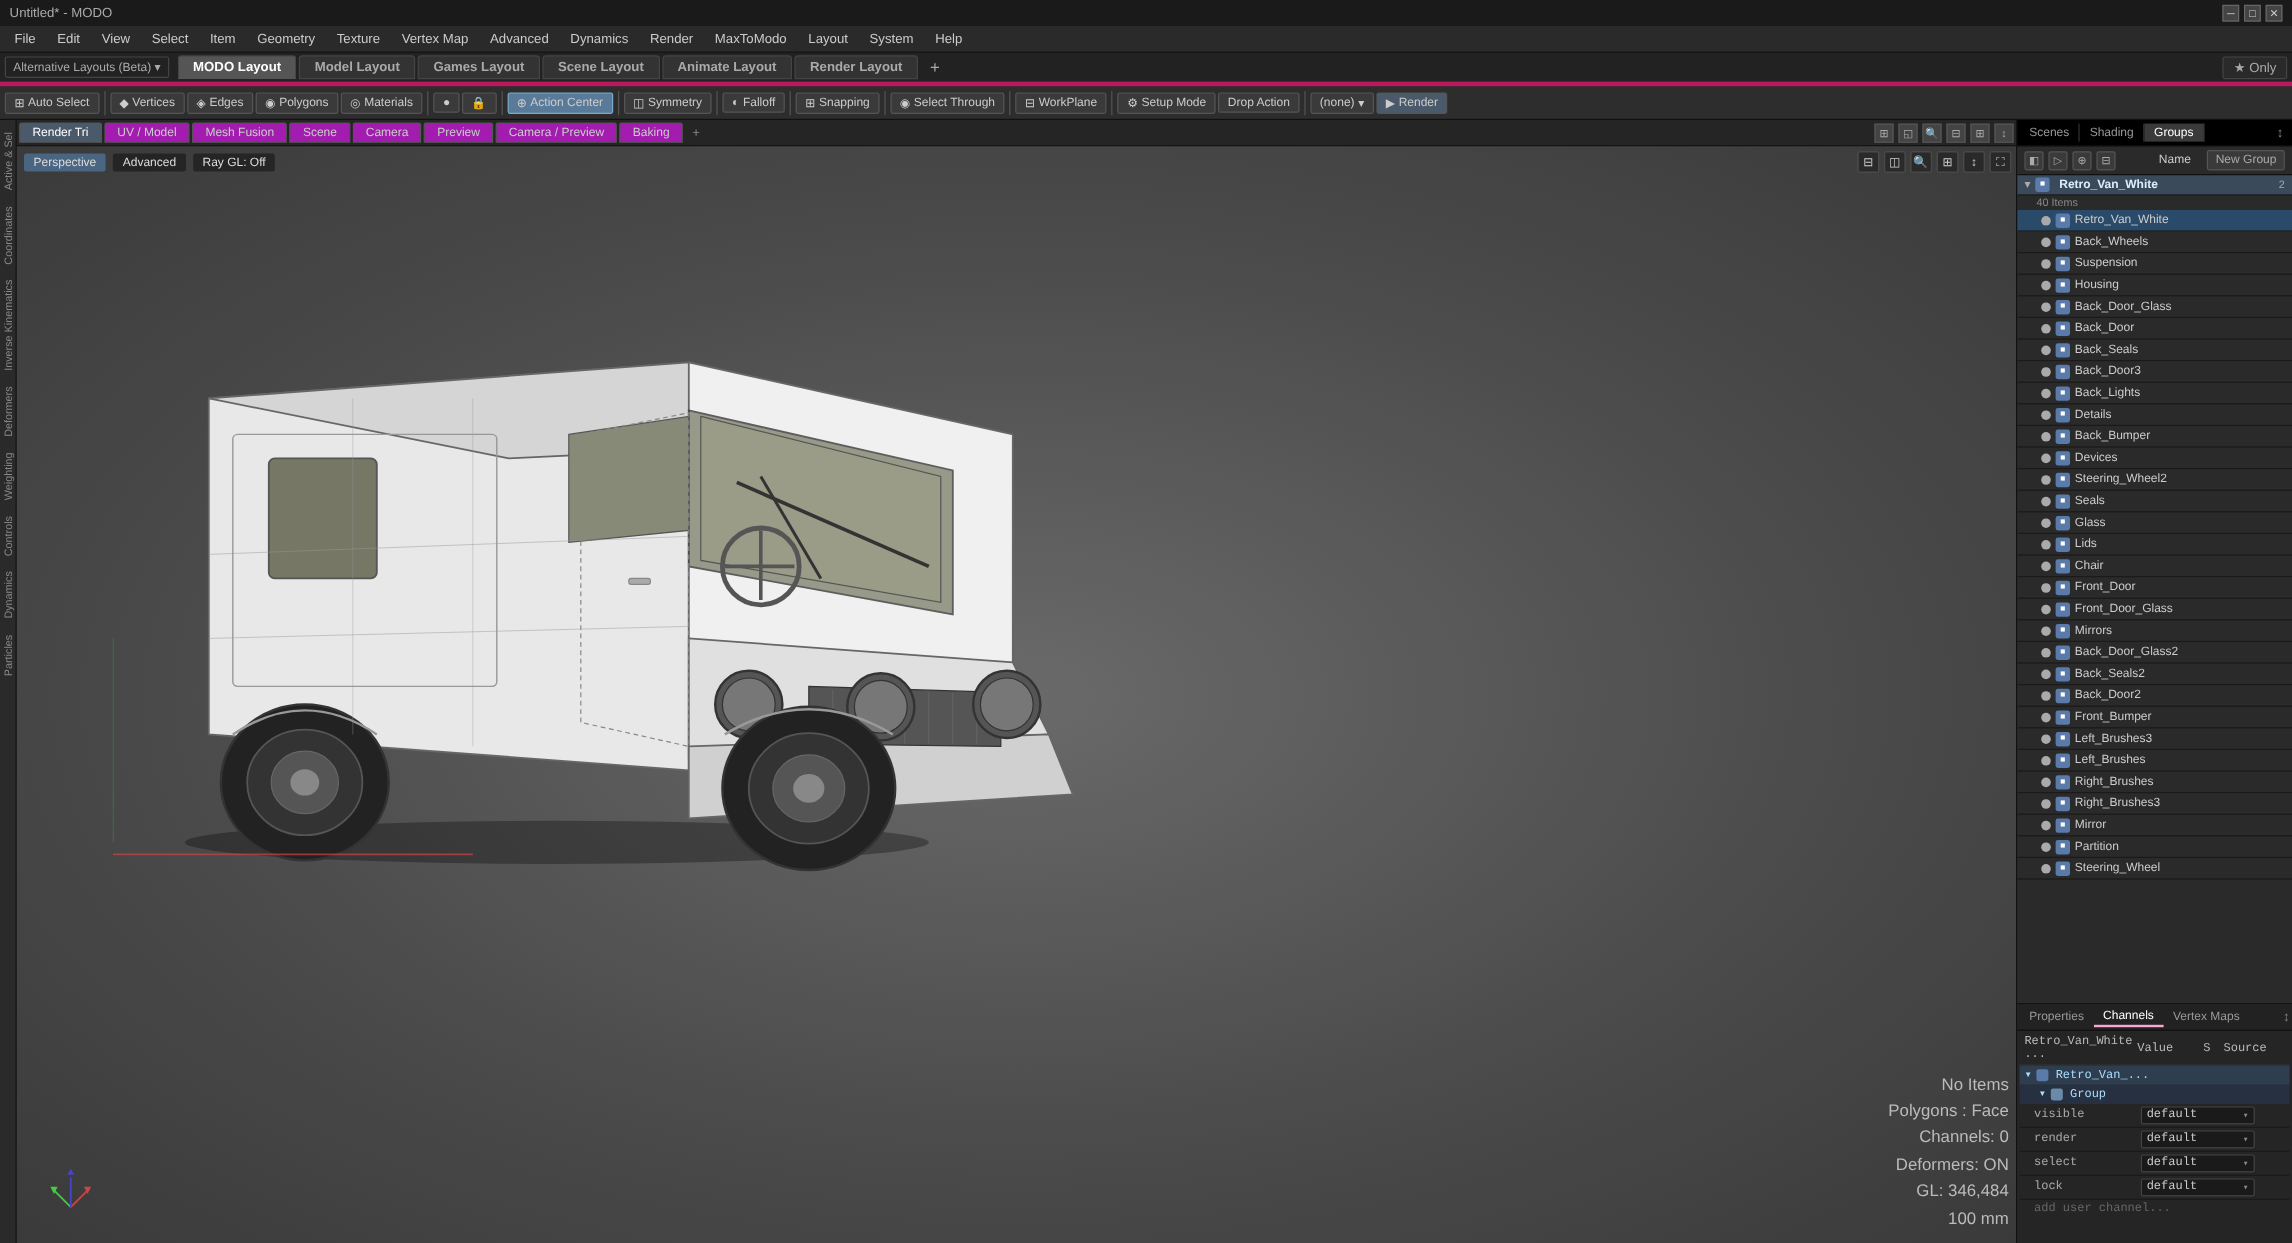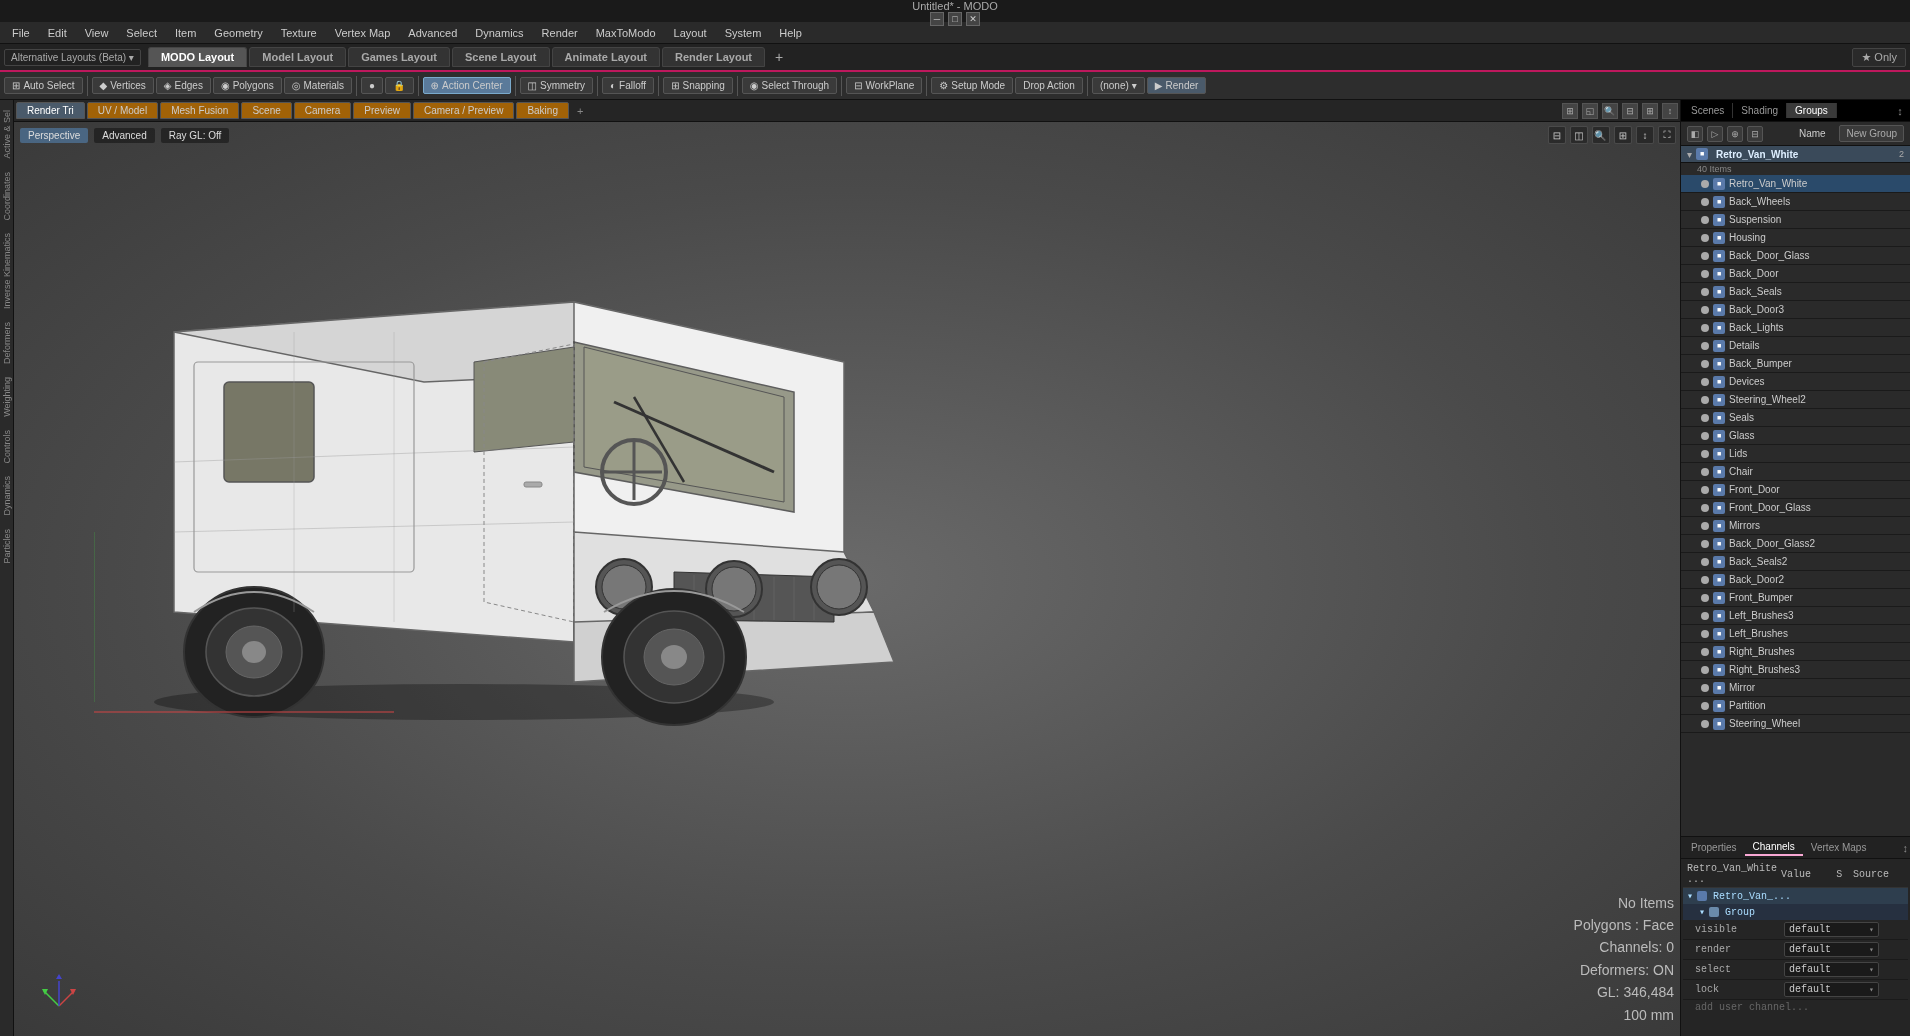--- a/index.html
+++ b/index.html
@@ -17,21 +17,20 @@
     
     #title-bar {
       height: 22px;
       background: #1a1a1a;
       display: flex;
       align-items: center;
       justify-content: space-between;
       padding: 0 8px;
       color: #aaa;
       font-size: 11px;
-      flex-direction: column;
     }
     #title-bar .win-controls { display: flex; gap: 4px; }
     #title-bar .win-btn {
       width: 14px; height: 14px;
       background: #444;
       border: 1px solid #666;
       cursor: pointer;
       display: flex; align-items: center; justify-content: center;
       font-size: 9px; color: #ccc;
     }
@@ -55,21 +54,21 @@
     }
 
     
     #layout-tabs {
       height: 28px;
       background: #222;
       display: flex;
       align-items: center;
       padding: 0 4px;
       gap: 2px;
-      border-bottom: 2px solid #be185d;
+      border-bottom: 4px solid #be185d;
     }
     .layout-tab {
       padding: 3px 12px;
       background: #333;
       border: 1px solid #444;
       border-radius: 3px 3px 0 0;
       cursor: pointer;
       color: #aaa;
       font-size: 11px;
       font-weight: bold;
@@ -158,21 +157,21 @@
     #viewport-tabs {
       height: 22px;
       background: #252525;
       display: flex;
       align-items: center;
       border-bottom: 1px solid #111;
       padding: 0 2px;
     }
     .vtab {
       padding: 2px 10px;
-      background: #a16207;
+      background: #a21caf;
       border: 1px solid #555;
       border-radius: 2px 2px 0 0;
       cursor: pointer;
       color: #ccc;
       font-size: 10px;
       margin-right: 2px;
     }
     .vtab.active { background: #4a5a6a; color: #fff; }
     .vtab-add { padding: 2px 6px; color: #888; cursor: pointer; }
     .vtab-controls { margin-left: auto; display: flex; gap: 4px; }

